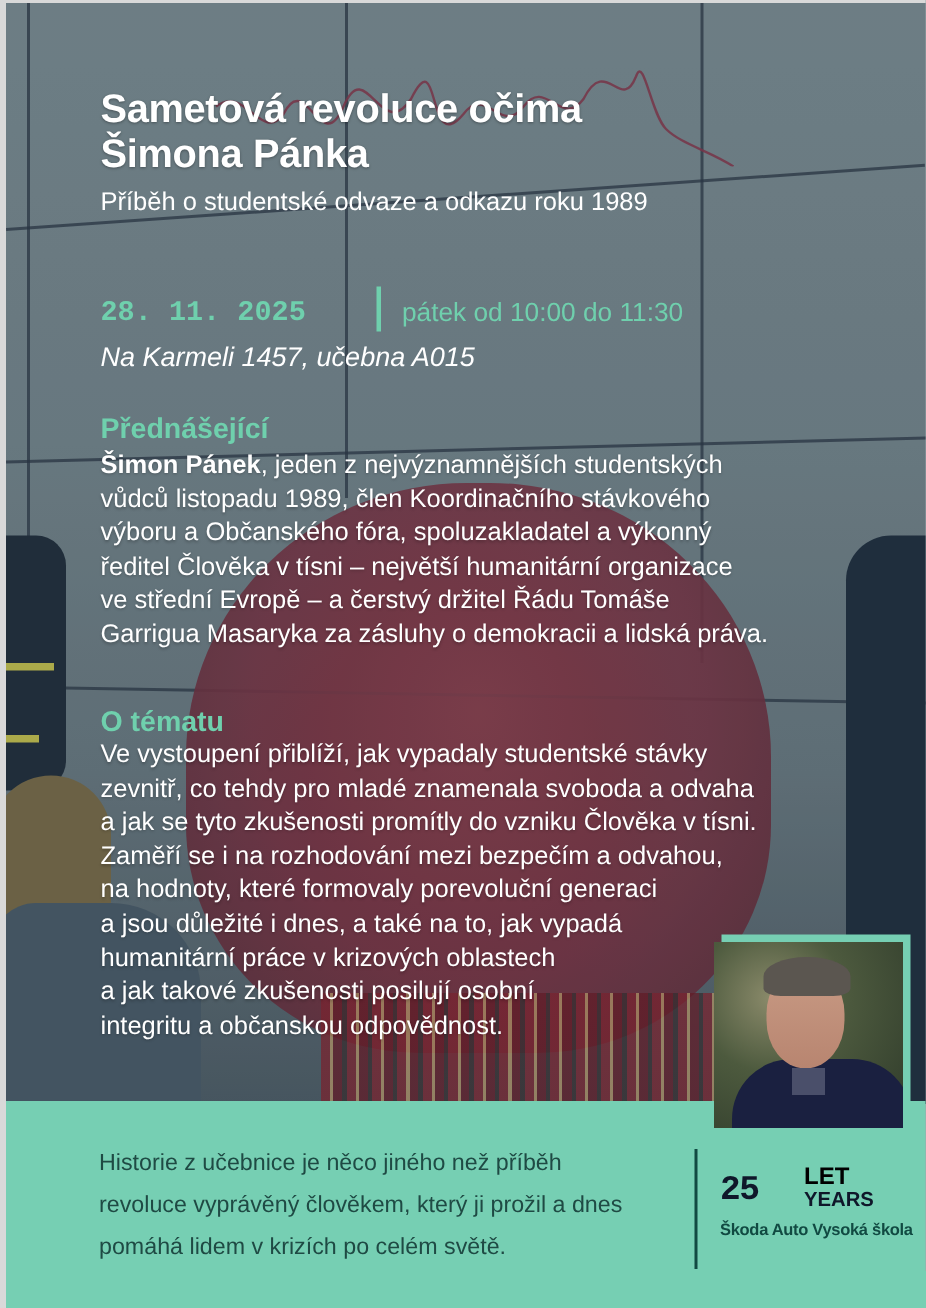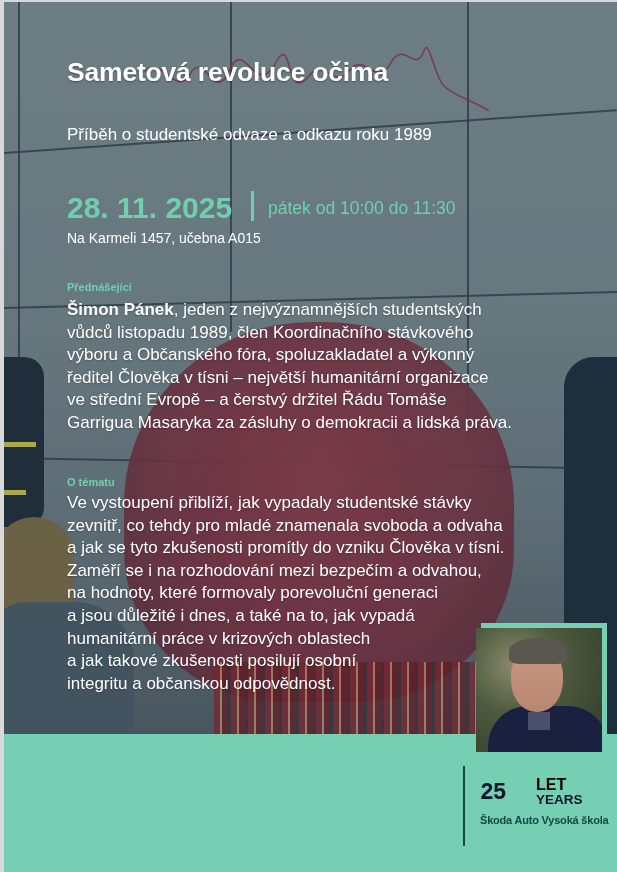--- a/index.html
+++ b/index.html
@@ -25,26 +25,26 @@
   .person-left-hood { position: absolute; left: -10px; top: 515px; width: 80px; height: 110px; background: #7a6a44; border-radius: 40px 40px 10px 10px; }
   .person-left-body { position: absolute; left: -10px; top: 600px; width: 140px; height: 140px; background: #4a5a66; border-radius: 30px 60px 0 0; }
   .person-right { position: absolute; left: 560px; top: 355px; width: 70px; height: 380px; background: #1e2b3a; border-radius: 30px 0 0 0; }
   .overlay { position: absolute; inset: 0; background: rgba(40,60,75,0.18); }
 
   .signature { position: absolute; left: 130px; top: 14px; width: 360px; height: 95px; }
 
   .content { position: absolute; left: 0; top: 0; width: 614px; color: #ffffff; }
   .title { position: absolute; left: 63px; top: 55px; font-size: 26.5px; font-weight: 700; line-height: 30px; letter-spacing: -0.2px; text-shadow: 0 1px 2px rgba(0,0,0,0.35); }
   .subtitle { position: absolute; left: 63px; top: 122px; font-size: 17px; line-height: 22px; }
-  .date { position: absolute; left: 63px; top: 190px; font-size: 30px; font-weight: 700; color: #6fd0ad; line-height: 32px; }
+  .date { position: absolute; left: 63px; top: 190px; font-size: 19px; font-weight: 700; color: #6fd0ad; line-height: 32px; font-family: Liberation Mono, monospace; }
   .date-sep { position: absolute; left: 247px; top: 189px; width: 3px; height: 30px; background: #6fd0ad; }
   .time { position: absolute; left: 264px; top: 195px; font-size: 17.5px; color: #6fd0ad; line-height: 22px; }
-  .location { position: absolute; left: 63px; top: 225px; font-size: 14px; line-height: 22px; }
+  .location { position: absolute; left: 63px; top: 225px; font-size: 18px; line-height: 22px; font-style: italic; }
 
-  .sec-head { position: absolute; left: 63px; font-size: 11px; font-weight: 700; color: #6fd0ad; line-height: 22px; }
+  .sec-head { position: absolute; left: 63px; font-size: 19px; font-weight: 700; color: #6fd0ad; line-height: 22px; }
   .para { position: absolute; left: 63px; font-size: 17px; line-height: 22.6px; white-space: pre-line; text-shadow: 0 1px 2px rgba(0,0,0,0.25); }
   .para b { font-weight: 700; }
 
   .footer { position: absolute; left: 0; top: 732px; width: 614px; height: 138px; background: #76cfb3; }
   .quote { position: absolute; left: 62px; top: 760px; font-size: 15.5px; line-height: 28px; color: #1f4a44; white-space: pre-line; }
   .logo-sep { position: absolute; left: 459px; top: 764px; width: 2px; height: 80px; background: #114a42; }
   .logo-num { position: absolute; left: 476px; top: 775px; font-size: 23px; font-weight: 900; color: #0f172a; letter-spacing: -1px; line-height: 32px; font-family: Liberation Mono, monospace; }
   .logo-let { position: absolute; left: 532px; top: 776px; font-size: 16px; font-weight: 700; color: #000000; line-height: 14px; }
   .logo-years { position: absolute; left: 532px; top: 791px; font-size: 13.5px; font-weight: 700; color: #0f172a; line-height: 14px; }
   .logo-school { position: absolute; left: 476px; top: 812px; font-size: 11px; font-weight: 700; color: #114a42; letter-spacing: -0.2px; }
@@ -79,20 +79,21 @@
     <div class="person-right"></div>
     <svg class="signature" viewBox="0 0 360 95">
       <path d="M10 55 C30 40 40 80 55 60 C70 30 80 90 95 55 C110 20 120 80 140 50 C160 10 150 90 175 60 C190 40 200 75 215 55 C230 35 240 70 255 50 C270 20 280 60 290 35 C295 20 300 60 310 70 C320 80 340 85 355 95" fill="none" stroke="#8a3347" stroke-width="1.6" opacity="0.85"></path>
     </svg>
     <div class="overlay"></div>
   </div>
 
   <div class="content">
     <h1 class="title">
       <span>Sametová revoluce očima</span><br>
+      <span>Šimona Pánka</span>
     </h1>
     <div class="subtitle">Příběh o studentské odvaze a odkazu roku 1989</div>
 
     <div class="date">28. 11. 2025</div>
     <div class="date-sep"></div>
     <div class="time">pátek od 10:00 do 11:30</div>
     <div class="location">Na Karmeli 1457, učebna  A015</div>
 
     <div class="sec-head" style="top:274px;">Přednášející</div>
     <div class="para" style="top:297px;"><b>Šimon Pánek</b><span>, jeden z nejvýznamnějších studentských
@@ -108,20 +109,23 @@
 a jak se tyto zkušenosti promítly do vzniku Člověka v tísni.
 Zaměří se i na rozhodování mezi bezpečím a odvahou,
 na hodnoty, které formovaly porevoluční generaci
 a jsou důležité i dnes, a také na to, jak vypadá
 humanitární práce v krizových oblastech
 a jak takové zkušenosti posilují osobní
 integritu a občanskou odpovědnost.</div>
   </div>
 
   <div class="footer"></div>
+  <div class="quote">Historie z učebnice je něco jiného než příběh
+revoluce vyprávěný člověkem, který ji prožil a dnes
+pomáhá lidem v krizích po celém světě.</div>
   <div class="logo-sep"></div>
   <div>
     <div class="logo-num">25</div>
     <div class="logo-let">LET</div>
     <div class="logo-years">YEARS</div>
     <div class="logo-school">Škoda Auto Vysoká škola</div>
   </div>
 
   <div class="photo-frame"></div>
   <div class="photo">

